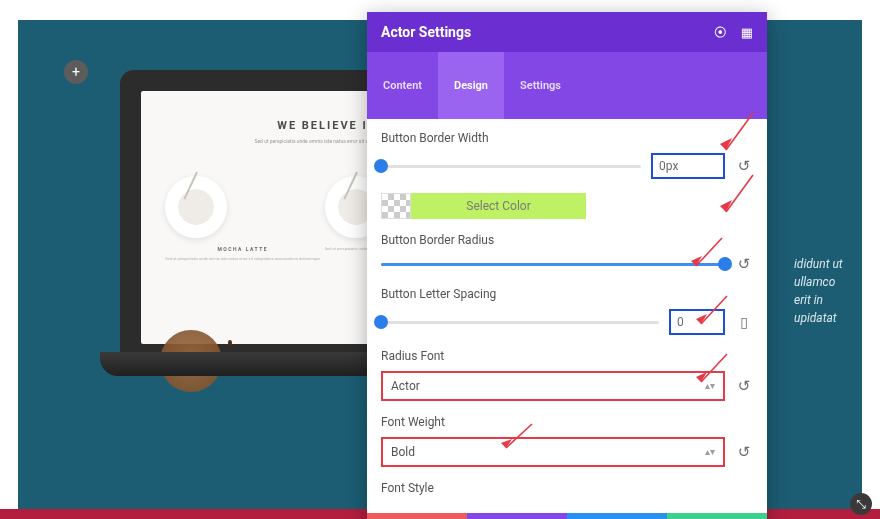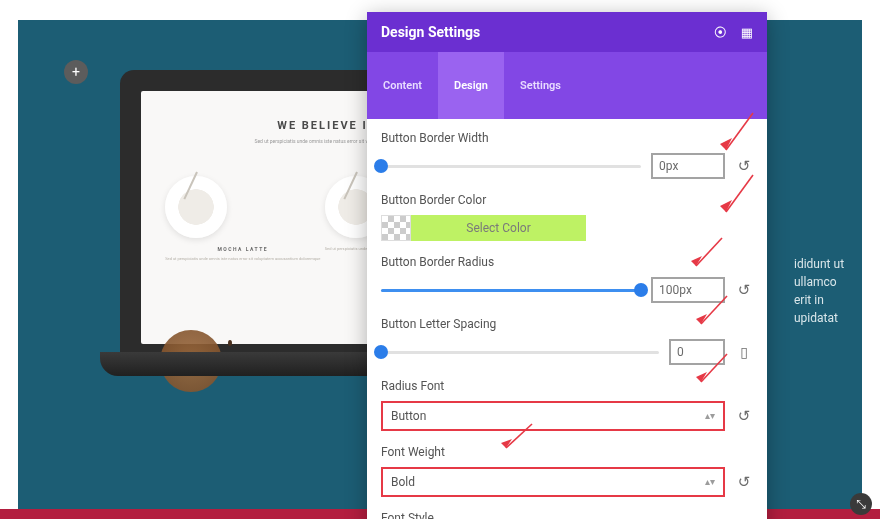--- a/index.html
+++ b/index.html
@@ -41,21 +41,21 @@
   .m-tab { color:#e8dcff; font-size:11px; padding:27px 16px; cursor:pointer; font-weight:600; }
   .m-tab.active { background:#9a63f0; color:#fff; }
 
   .m-body { padding: 0 14px 10px 14px; max-height: 400px; overflow:hidden; }
   .ctrl { margin-top: 14px; position:relative; }
   .ctrl-label { font-size:12px; color:#545454; margin-bottom:8px; }
   .row { display:flex; align-items:center; gap:10px; }
   .slider-track { flex:1; height:3px; background:#e1e1e1; position:relative; border-radius:2px; }
   .slider-fill { position:absolute; left:0; top:0; height:100%; background:#3e8ff0; border-radius:2px; }
   .slider-thumb { position:absolute; top:50%; width:14px; height:14px; background:#2b7de9; border-radius:50%; transform:translate(-50%,-50%); cursor:pointer; }
-  .val-input { width:74px; height:26px; border:2px solid #a3a3a3; font-size:12px; color:#6b6b6b; padding:0 6px; background:#fff; }
+  .val-input { width:74px; height:26px; border:2px solid #1d4ed8; font-size:12px; color:#6b6b6b; padding:0 6px; background:#fff; }
   .reset-icon { width:18px; color:#6d6d6d; font-size:15px; cursor:pointer; text-align:center; }
   .device-icon { width:18px; color:#6d6d6d; font-size:14px; cursor:pointer; text-align:center; }
 
   .color-row { display:flex; align-items:center; gap:0; }
   .chk { width:30px; height:26px; background:
       linear-gradient(45deg,#ccc 25%,transparent 25%) 0 0/12px 12px,
       linear-gradient(45deg,transparent 75%,#ccc 75%) 0 0/12px 12px,
       linear-gradient(45deg,transparent 75%,#ccc 75%) 6px 6px/12px 12px,
       linear-gradient(45deg,#ccc 25%,transparent 25%) 6px 6px/12px 12px,
       #fff; border:1px solid #ddd; cursor:pointer;}
@@ -101,34 +101,34 @@
       </div>
     </div>
   </div>
 </div>
 <div class="cookie" style="left:160px; top:330px;"></div>
 <span class="bean" style="left:228px; top:340px;"></span>
 <span class="bean" style="left:236px; top:352px;"></span>
 <span class="bean" style="left:220px; top:356px;"></span>
 <div class="laptop-base"></div>
 
-<div class="leak" style="white-space:pre-line;">ididunt ut
+<div class="leak" style="white-space:pre-line;font-style:italic;">ididunt ut
 ullamco
 erit in
 upidatat</div>
 
 <div class="plus-badge">
   <span>+</span>
 </div>
 
 <div class="bottom-red"></div>
 
 <div class="modal">
   <div class="m-header">
-    <div class="m-title">Design Settings</div>
+    <div class="m-title">Actor Settings</div>
     <div class="m-hicons">
       <span>⦿</span>
       <span>▦</span>
     </div>
   </div>
   <div class="m-tabs">
     <div class="m-tab">Content</div>
     <div class="m-tab active">Design</div>
     <div class="m-tab">Settings</div>
   </div>
@@ -141,56 +141,54 @@
         <div class="slider-track">
           <div class="slider-fill" style="width:0%"></div>
           <div class="slider-thumb" style="left:0%"></div>
         </div>
         <input class="val-input" value="0px" style="">
         <span class="reset-icon">↺</span>
       </div>
     </div>
 
     <div class="ctrl">
-      <div class="ctrl-label">Button Border Color</div>
       <div class="color-row">
         <div class="chk"></div>
         <div class="sel-color">Select Color</div>
       </div>
     </div>
 
     <div class="ctrl">
       <div class="ctrl-label">Button Border Radius</div>
       <div class="row">
         <div class="slider-track">
           <div class="slider-fill" style="width:100%"></div>
           <div class="slider-thumb" style="left:100%"></div>
         </div>
-        <input class="val-input" value="100px" style="">
         <span class="reset-icon">↺</span>
       </div>
     </div>
 
     <div class="ctrl">
       <div class="ctrl-label">Button Letter Spacing</div>
       <div class="row">
         <div class="slider-track">
           <div class="slider-fill" style="width:0%"></div>
           <div class="slider-thumb" style="left:0%"></div>
         </div>
         <input class="val-input" style="width: 56px;" value="0">
         <span class="device-icon">▯</span>
       </div>
     </div>
 
     <div class="ctrl">
       <div class="ctrl-label">Radius Font</div>
       <div class="row">
         <div class="select-wrap">
-          <span>Button</span>
+          <span>Actor</span>
           <span class="select-caret">▴▾</span>
         </div>
         <span class="reset-icon">↺</span>
       </div>
     </div>
 
     <div class="ctrl">
       <div class="ctrl-label">Font Weight</div>
       <div class="row">
         <div class="select-wrap">

